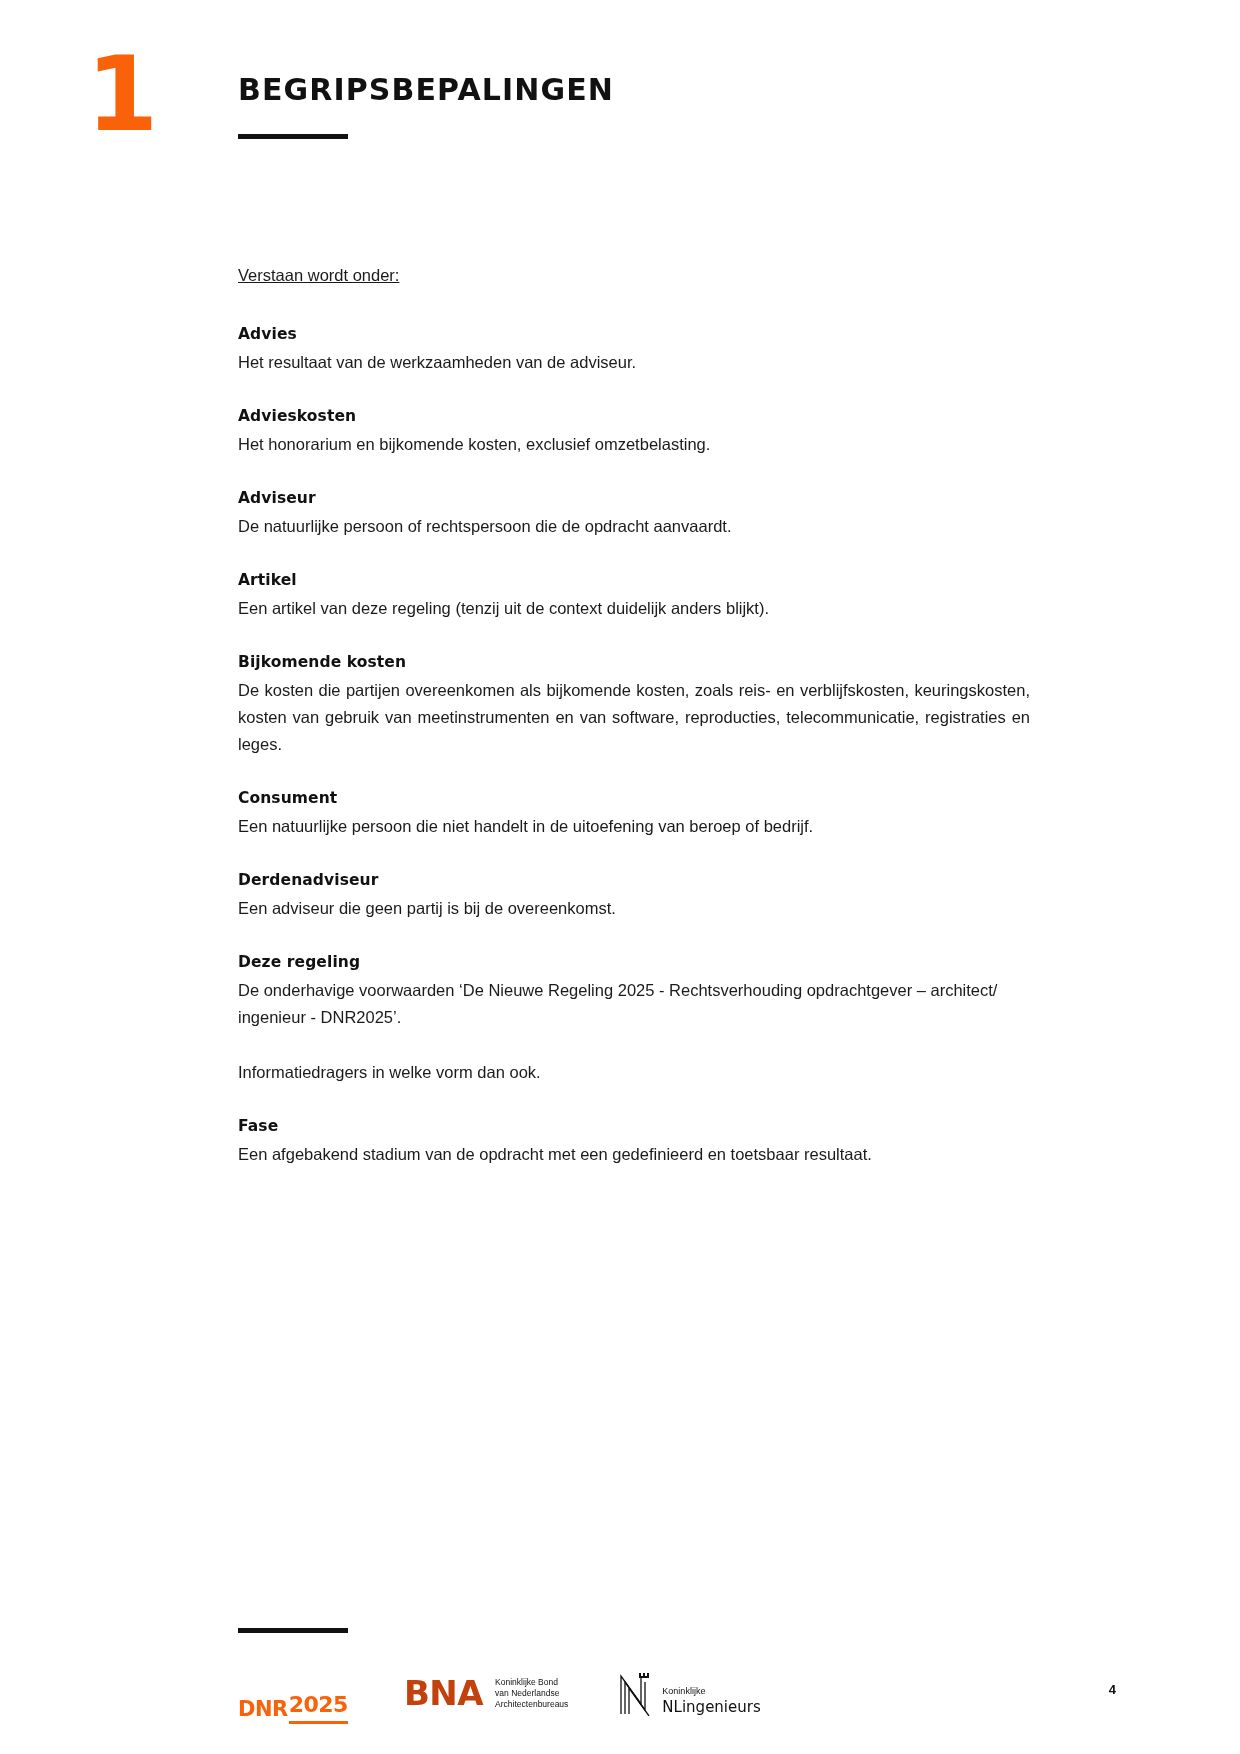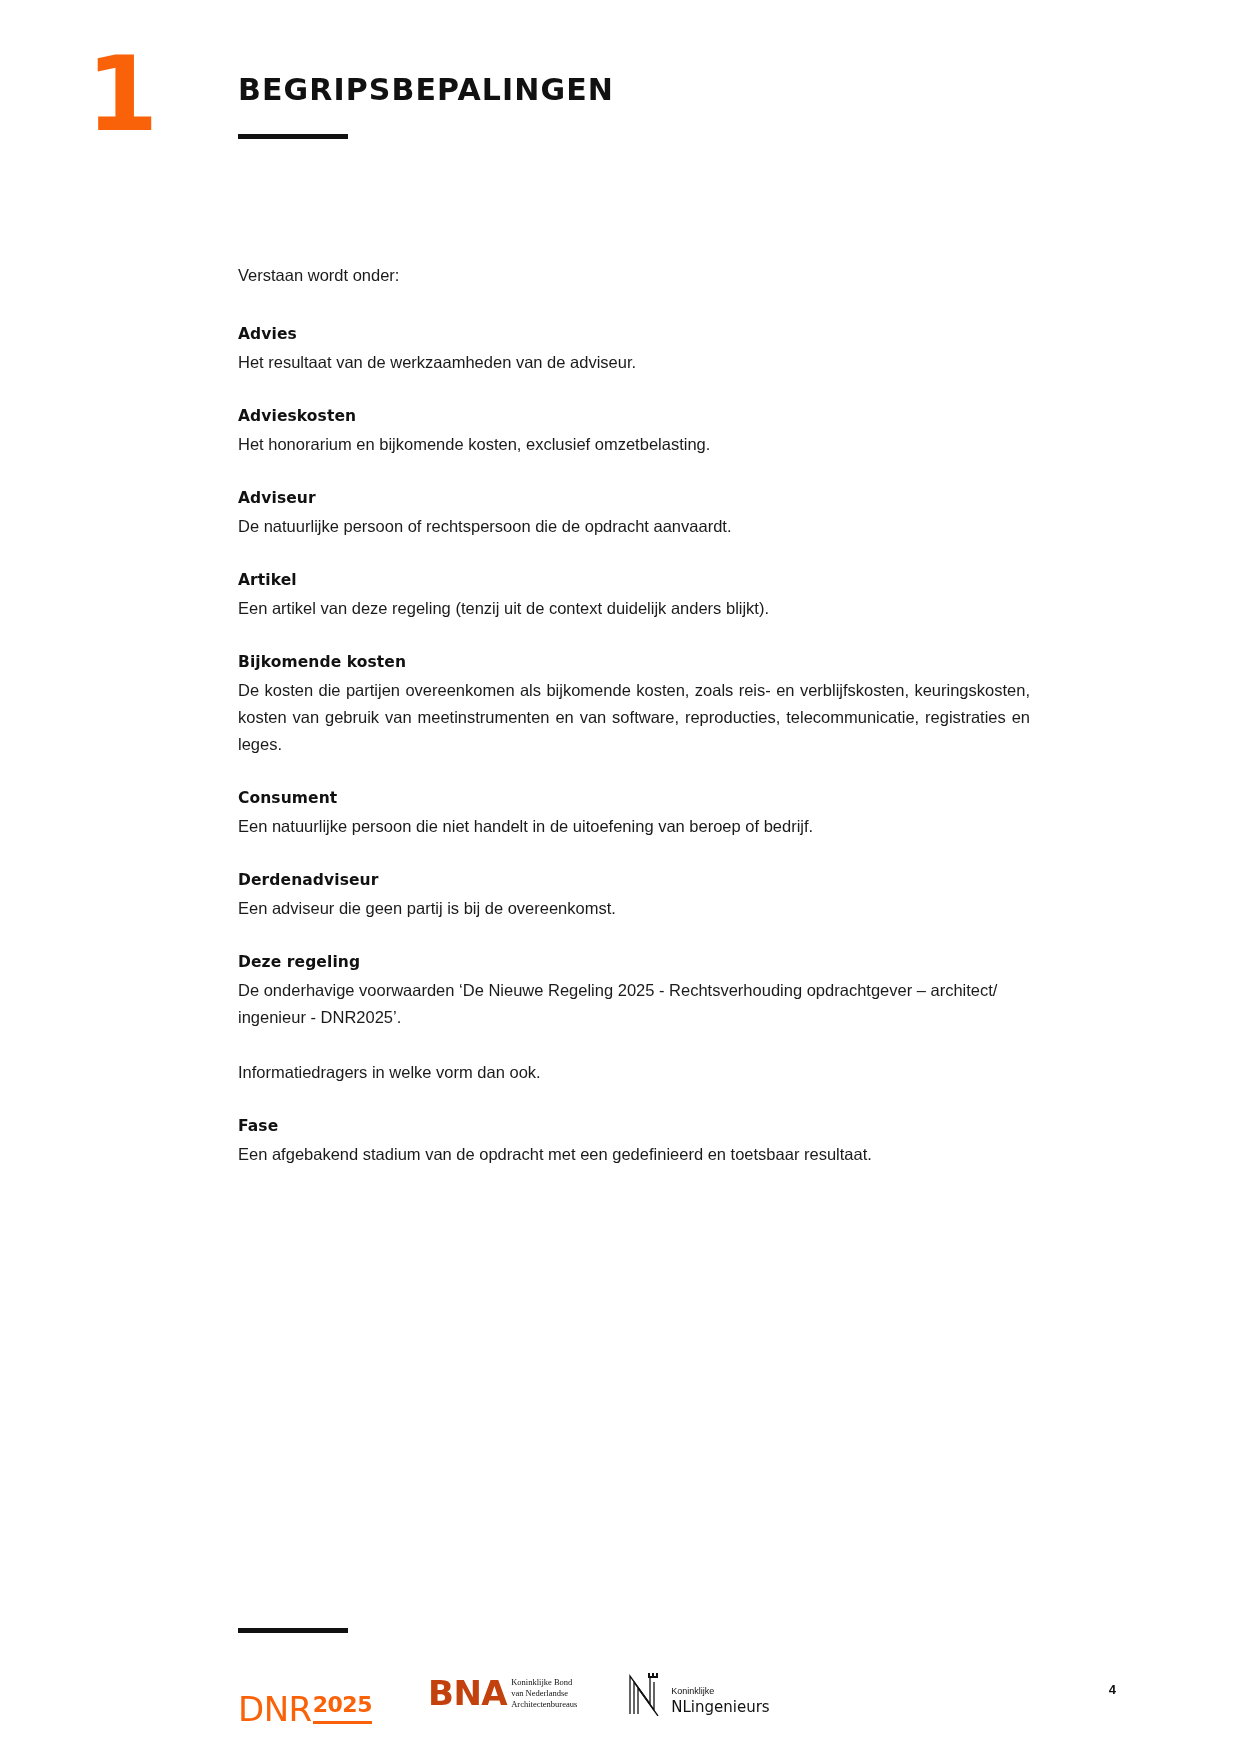--- a/index.html
+++ b/index.html
@@ -73,20 +73,21 @@
     left: 238px;
     top: 262px;
     width: 792px;
   }
 
   .intro {
     font-size: 16.5px;
     line-height: 26px;
     color: #1b1b1b;
     margin-bottom: 34px;
+    text-decoration: underline;
   }
 
   .entry { margin-bottom: 28px; }
 
   .entry-term {
     font-size: 15.5px;
     line-height: 24px;
     font-weight: 700;
     color: #111111;
     margin-bottom: 3px;
@@ -129,23 +130,23 @@
   }
 
   
   .logo-dnr {
     display: flex;
     align-items: flex-end;
     color: #f96209;
     font-family: "DejaVu Sans", sans-serif;
   }
   .logo-dnr .dnr-word {
-    font-size: 34px;
+    font-size: 21px;
     line-height: 30px;
-    font-weight: 400;
+    font-weight: 700;
     letter-spacing: -0.5px;
     margin-top: 32px;
   }
   .logo-dnr .dnr-year {
     font-size: 22px;
     line-height: 26px;
     font-weight: 700;
     letter-spacing: -0.5px;
     border-bottom: 3px solid #f96209;
     padding-bottom: 3px;
@@ -160,25 +161,25 @@
   }
   .logo-bna .bna-word {
     font-size: 34px;
     line-height: 34px;
     font-weight: 700;
     color: #c2410c;
     letter-spacing: -0.5px;
     font-family: "DejaVu Sans", sans-serif;
   }
   .logo-bna .bna-sub {
-    margin-left: 4px;
+    margin-left: 12px;
     font-size: 8.5px;
     line-height: 11px;
     color: #111111;
-    font-family: Liberation Serif, serif;
+    font-family: Liberation Sans, sans-serif;
   }
 
   
   .logo-nl {
     display: flex;
     align-items: flex-end;
     margin-left: 50px;
   }
   .logo-nl .nl-mark {
     width: 36px;

